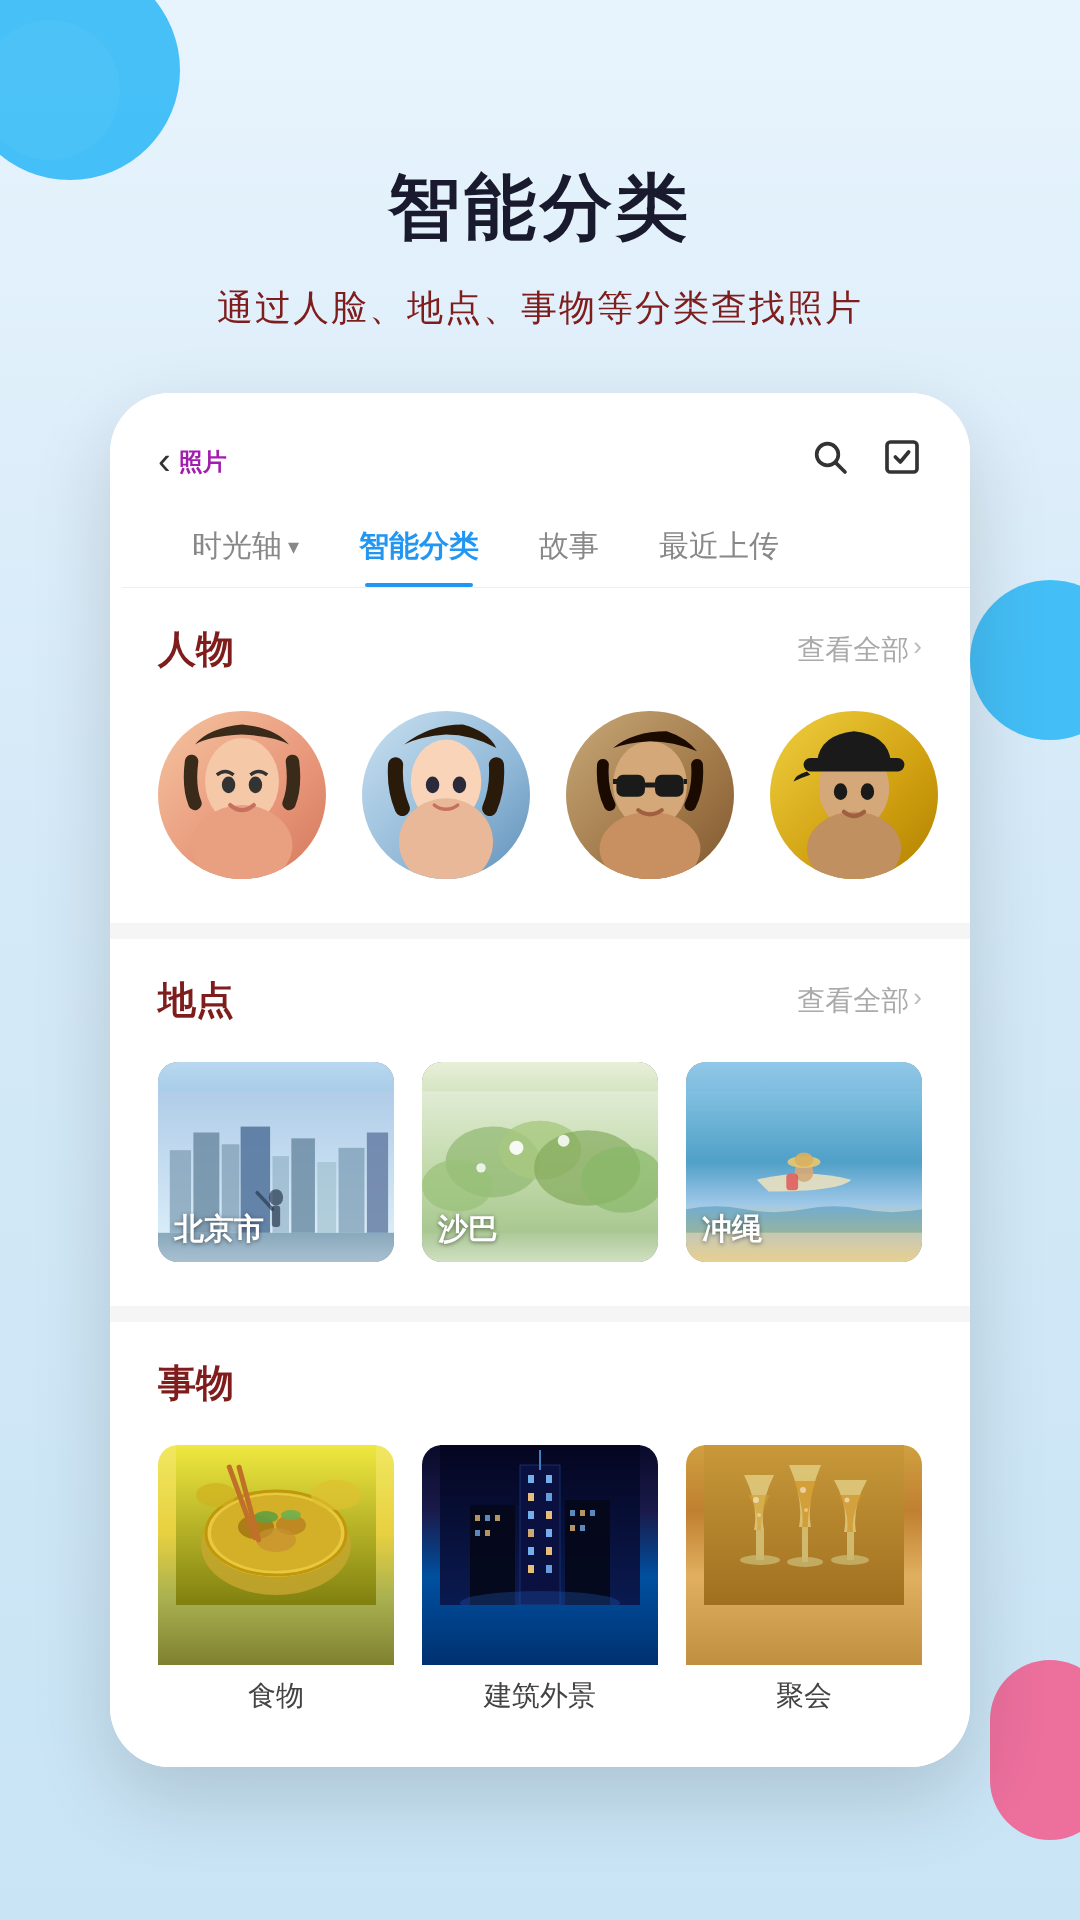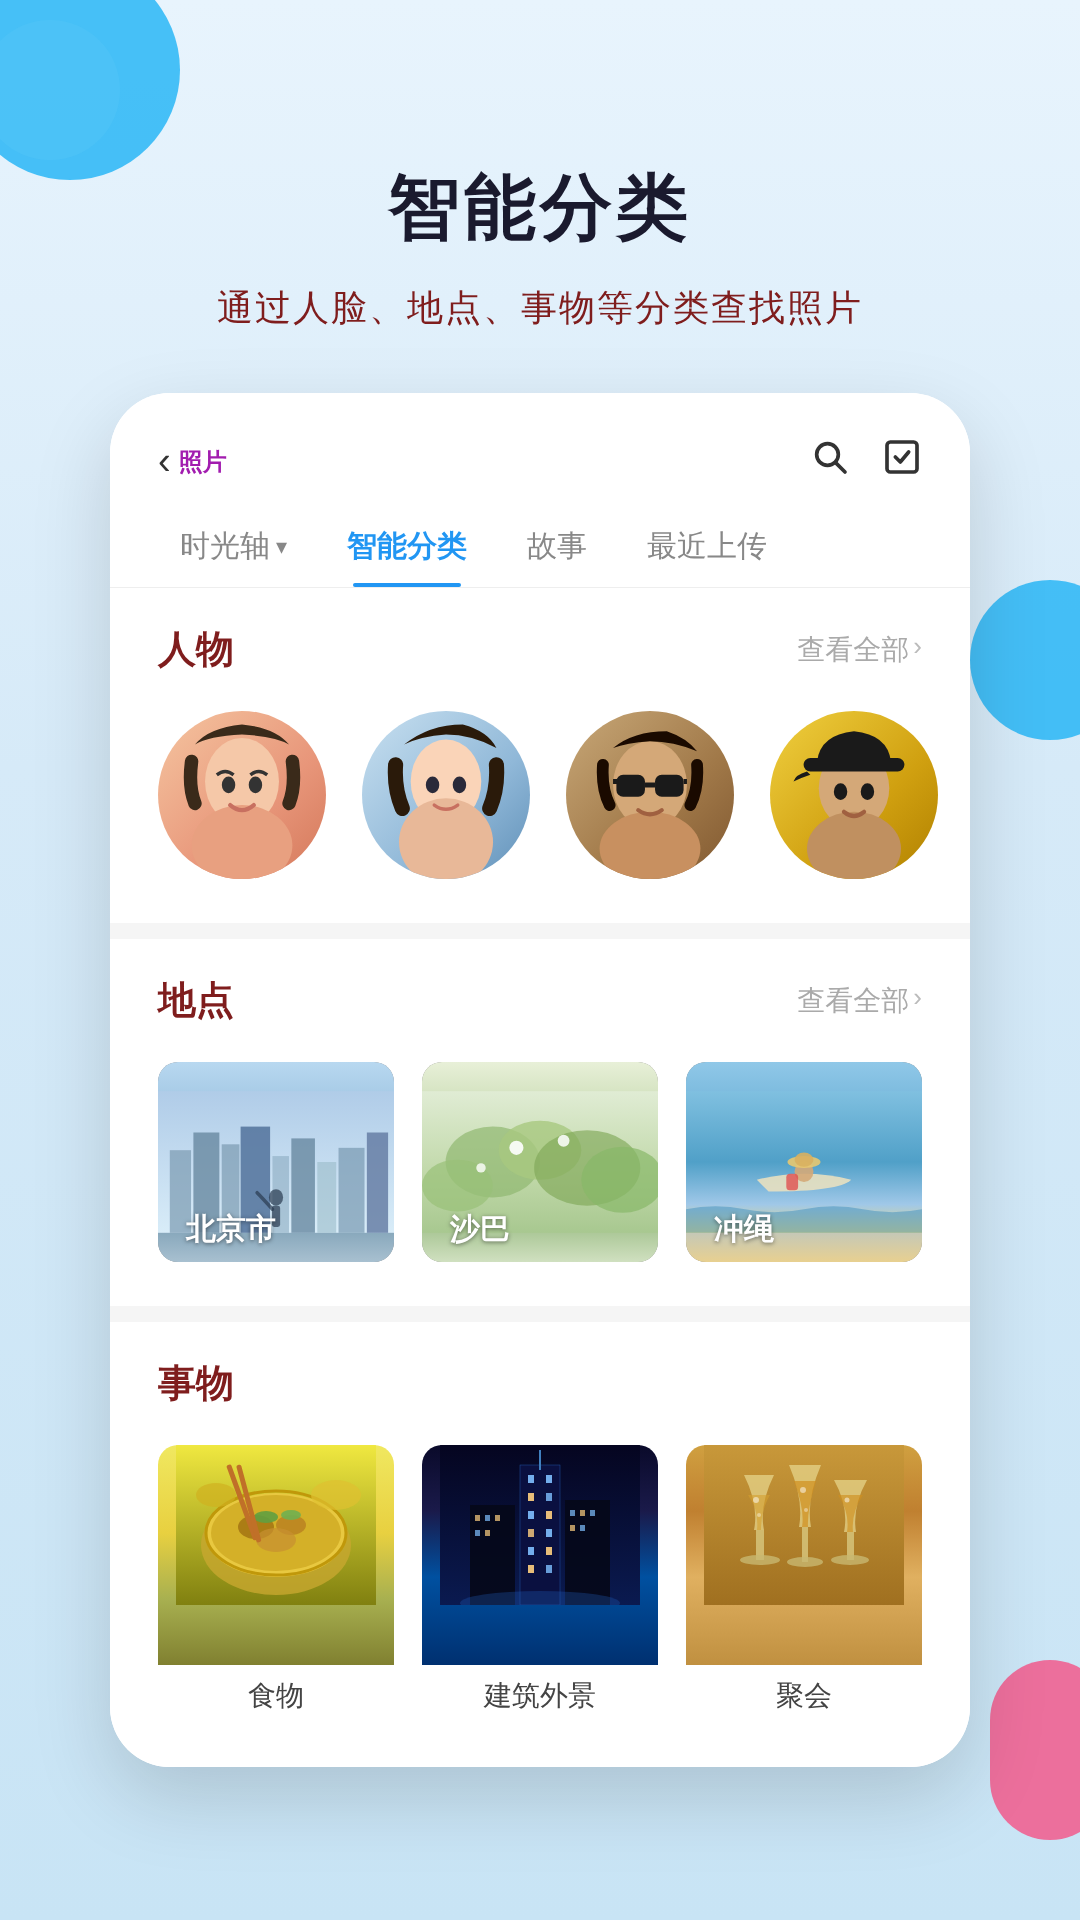--- a/index.html
+++ b/index.html
@@ -129,20 +129,21 @@
     }
 
     
     .tabs-bar {
       display: flex;
       align-items: center;
       padding: 0 40px;
       border-bottom: 1px solid #eee;
       background: #fff;
       gap: 0;
+      margin-left: 12px;
     }
     .tab-item {
       padding: 20px 30px;
       font-size: 30px;
       color: #888;
       cursor: pointer;
       position: relative;
       white-space: nowrap;
     }
     .tab-item.active {
@@ -228,21 +229,21 @@
       position: relative;
       background: #888;
     }
     .location-card-bg {
       position: absolute;
       inset: 0;
     }
     .location-card-label {
       position: absolute;
       bottom: 0;
-      left: 12px;
+      left: 0;
       right: 0;
       padding: 12px 16px;
       font-size: 30px;
       font-weight: 700;
       color: #fff;
       text-shadow: 0 1px 4px rgba(0,0,0,0.5);
     }
 
     
     .card-beijing { background: linear-gradient(180deg, #b8d8f0 0%, #90b8d8 40%, #6890a8 70%, #a8c0d0 100%); }

